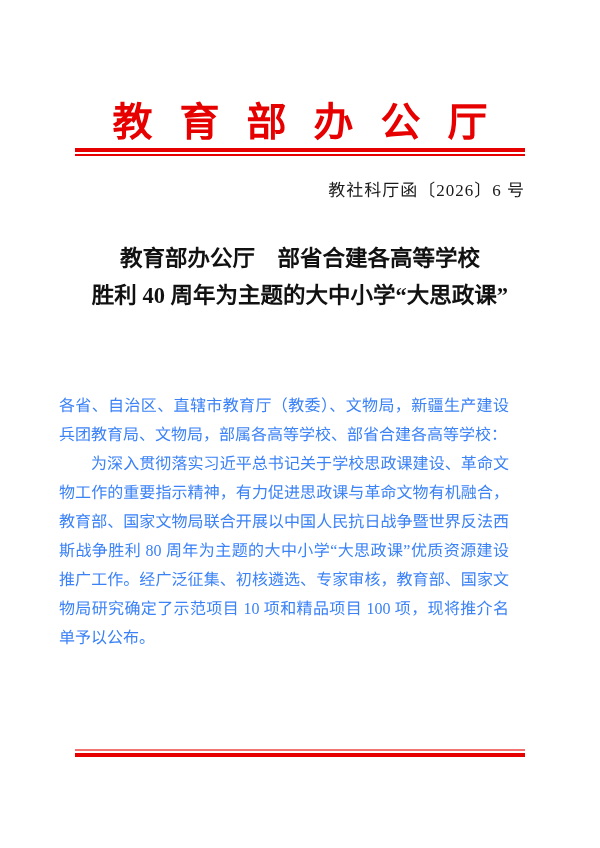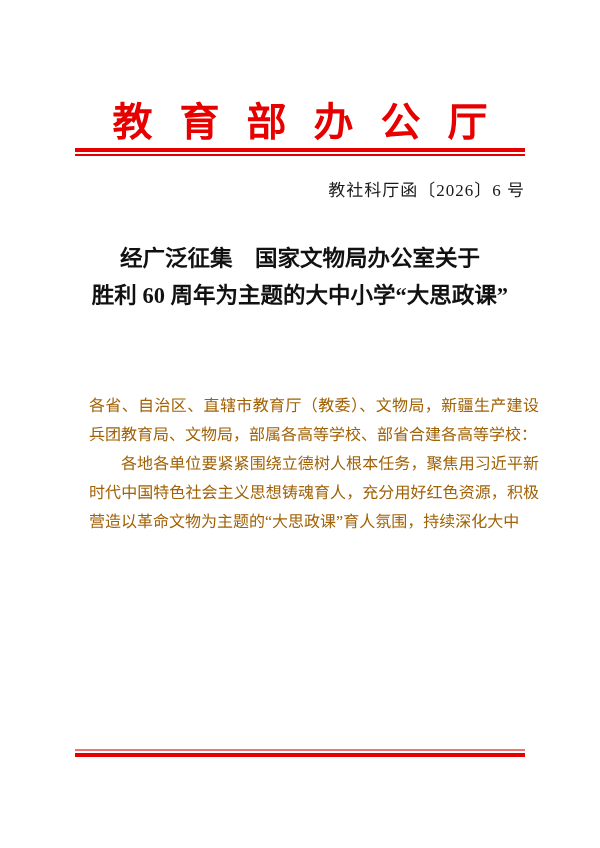--- a/index.html
+++ b/index.html
@@ -65,26 +65,26 @@
     text-align: center;
     font-size: 22.5px;
     font-weight: bold;
     line-height: 37px;
     color: #111111;
   }
   
   .body-text {
     position: absolute;
     top: 391px;
-    left: 89px;
+    left: 59px;
     width: 450px;
     font-size: 16px;
     line-height: 29px;
     text-align: justify;
-    color: #a16207;
+    color: #3b82f6;
   }
   .body-text p {
     margin: 0;
   }
   .body-text p.indent {
     text-indent: 2em;
   }
   
   .rule-bottom {
     position: absolute;
@@ -111,27 +111,27 @@
   <div class="letterhead">教育部办公厅</div>
 
   <div class="rule-top">
     <div class="thick"></div>
     <div class="thin"></div>
   </div>
 
   <div class="doc-number">教社科厅函〔2026〕6 号</div>
 
   <div class="title">
-    <div>经广泛征集　国家文物局办公室关于</div>
-    <div>胜利 60 周年为主题的大中小学“大思政课”</div>
+    <div>教育部办公厅　部省合建各高等学校</div>
+    <div>胜利 40 周年为主题的大中小学“大思政课”</div>
   </div>
 
   <div class="body-text">
     <p>各省、自治区、直辖市教育厅（教委）、文物局，新疆生产建设兵团教育局、文物局，部属各高等学校、部省合建各高等学校：</p>
-    <p class="indent">各地各单位要紧紧围绕立德树人根本任务，聚焦用习近平新时代中国特色社会主义思想铸魂育人，充分用好红色资源，积极营造以革命文物为主题的“大思政课”育人氛围，持续深化大中</p>
+    <p class="indent">为深入贯彻落实习近平总书记关于学校思政课建设、革命文物工作的重要指示精神，有力促进思政课与革命文物有机融合，教育部、国家文物局联合开展以中国人民抗日战争暨世界反法西斯战争胜利 80 周年为主题的大中小学“大思政课”优质资源建设推广工作。经广泛征集、初核遴选、专家审核，教育部、国家文物局研究确定了示范项目 10 项和精品项目 100 项，现将推介名单予以公布。</p>
   </div>
 
   <div class="rule-bottom">
     <div class="thin"></div>
     <div class="thick"></div>
   </div>
 
 </div>
 
 </body></html>

